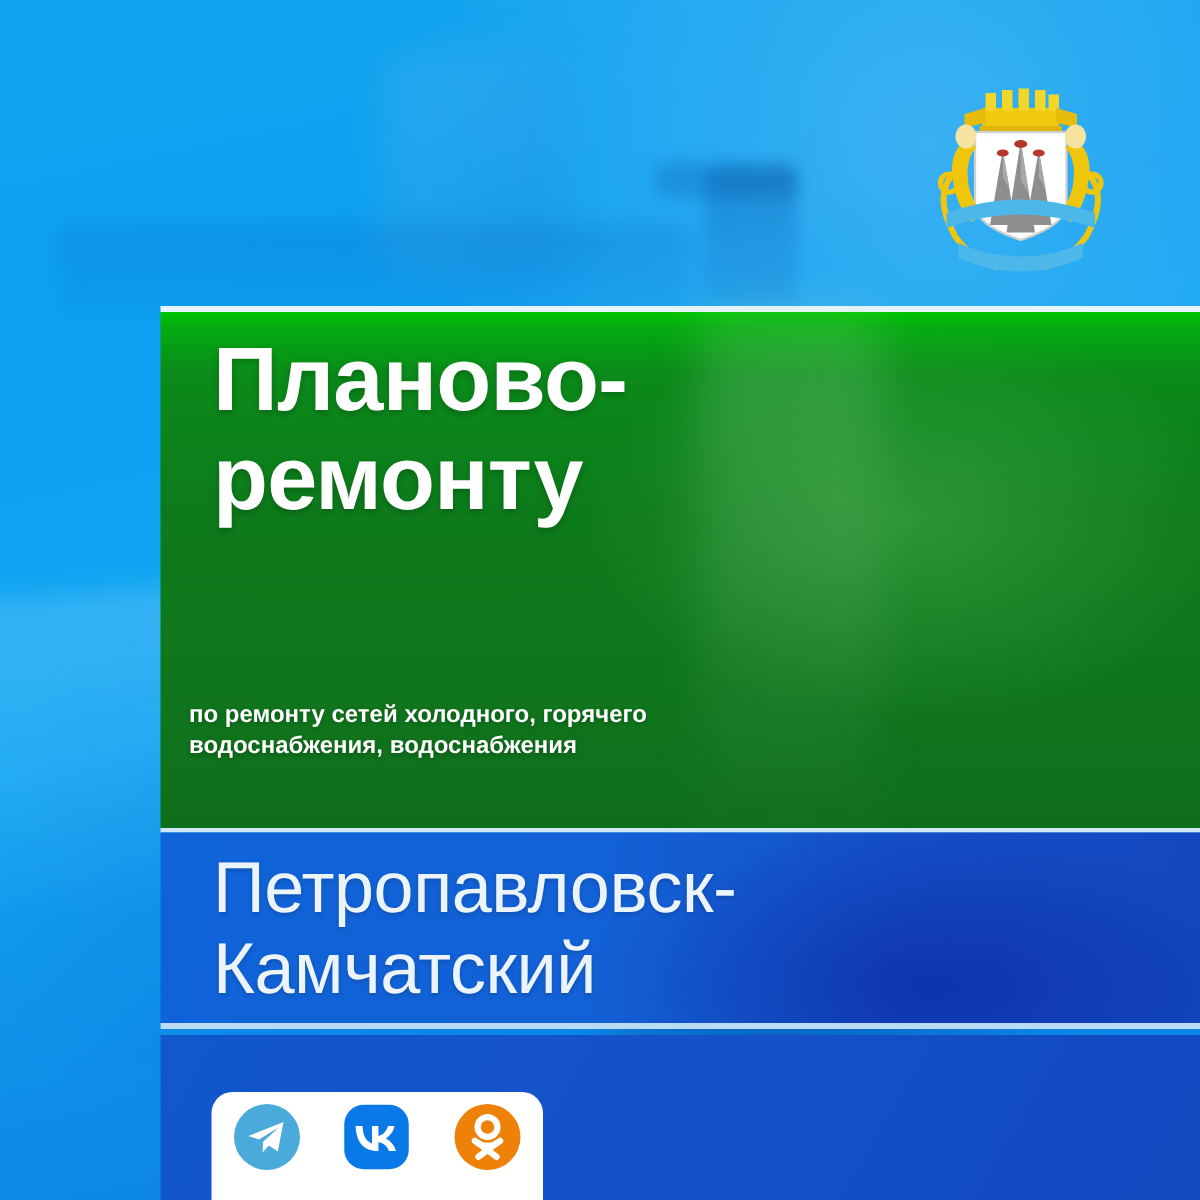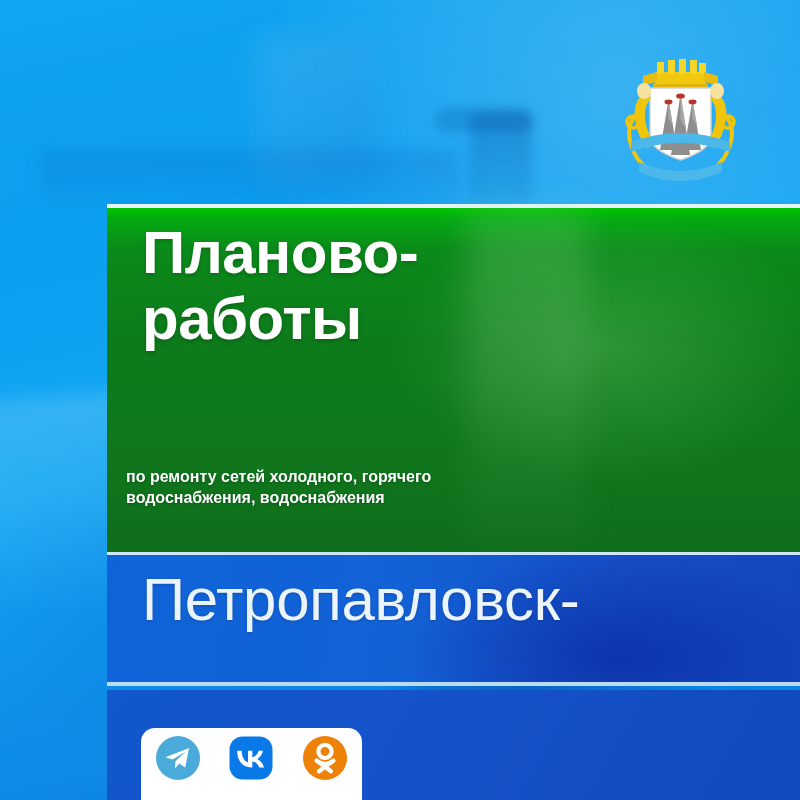--- a/index.html
+++ b/index.html
@@ -190,21 +190,21 @@
     line-height: 1.33;
     text-shadow: 0 1px 3px rgba(0,0,0,0.25);
   }
   .cityline {
     position: absolute;
     left: 142px;
     top: 566px;
     width: 620px;
     color: #ecf4fb;
     font-weight: normal;
-    font-size: 60px;
+    font-size: 48px;
     line-height: 1.12;
     letter-spacing: -0.3px;
     text-shadow: 0 1px 3px rgba(0,0,0,0.18);
   }
 
   
   .social-card {
     position: absolute;
     left: 141px;
     top: 728px;
@@ -306,35 +306,36 @@
   </div>
 
   <div class="panel-green">
     <div class="edge-top"></div>
     <div class="fill"></div>
     <div class="edge-bottom"></div>
   </div>
 
   <div class="headline">
     <div>Планово-</div>
-    <div>работы</div>
+    <div>ремонту</div>
   </div>
 
   <div class="subline">
     <div>по ремонту сетей холодного, горячего</div>
     <div>водоснабжения, водоснабжения</div>
   </div>
 
   <div class="panel-city">
     <div class="fill"></div>
     <div class="edge-bottom"></div>
   </div>
 
   <div class="cityline">
     <div>Петропавловск-</div>
+    <div>Камчатский</div>
   </div>
 
   <div class="panel-footer"></div>
 
   <div class="social-card">
     <div class="social-row">
 
       <a class="social-icon" href="#" title="Telegram">
         <svg class="social-icon" viewBox="0 0 46 46" aria-hidden="true">
           <circle cx="23" cy="23" r="22" fill="#4aabdb"></circle>

